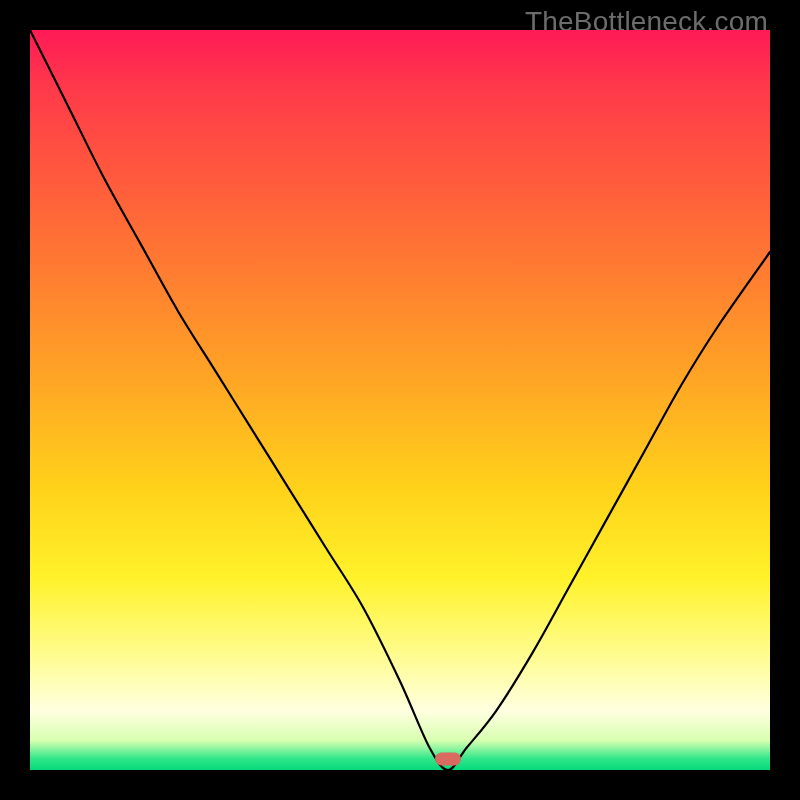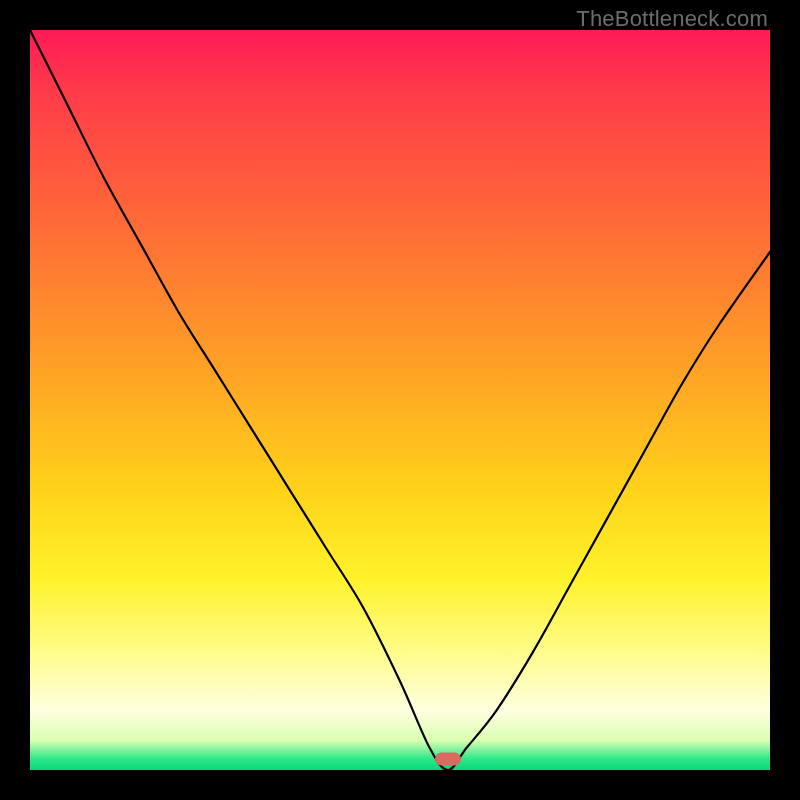--- a/index.html
+++ b/index.html
@@ -38,21 +38,21 @@
       #d8ffb0 96%,
       #2fe78a 98.5%,
       #06d97a 100%
     );
   }
   .watermark {
     position: absolute;
     top: 6px;
     right: 32px;
     color: #6c6c6c;
-    font-size: 22px;
+    font-size: 28px;
     font-weight: 500;
     letter-spacing: 0.2px;
     user-select: none;
   }
   .marker {
     position: absolute;
     width: 26px;
     height: 13px;
     border-radius: 7px;
     background: #d86a60;

